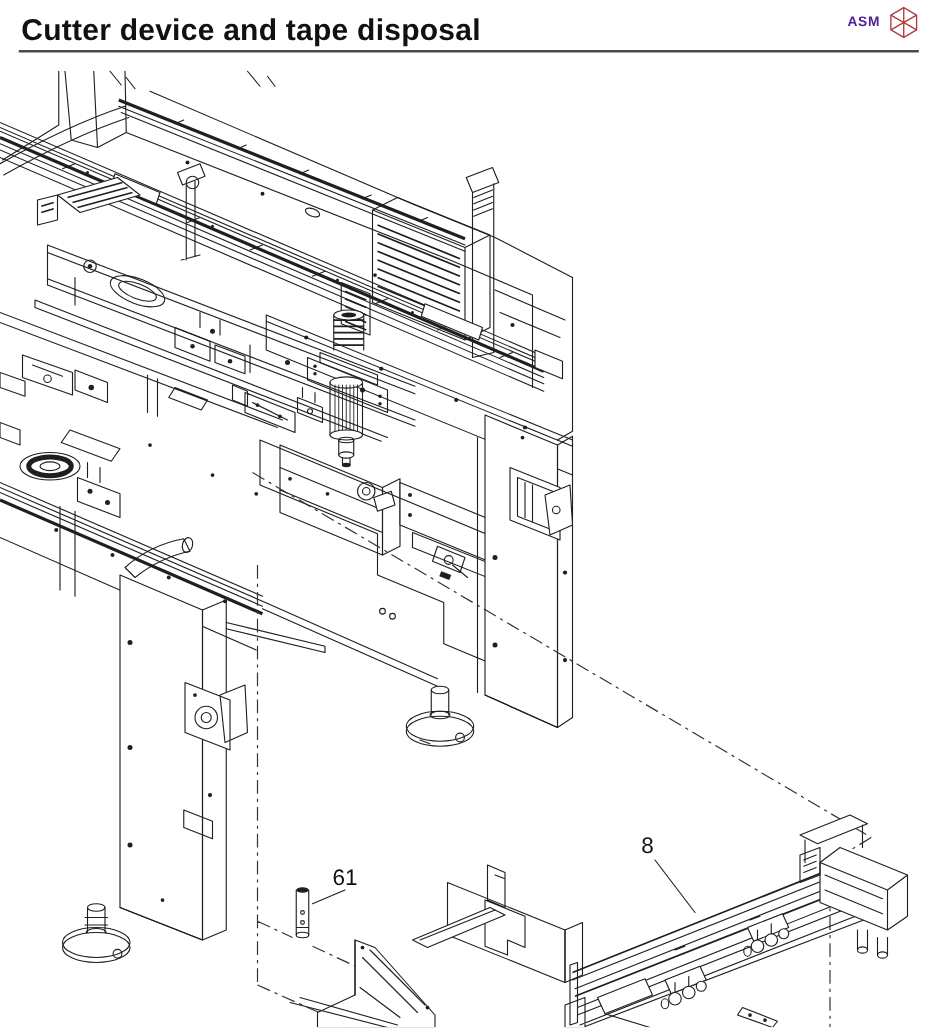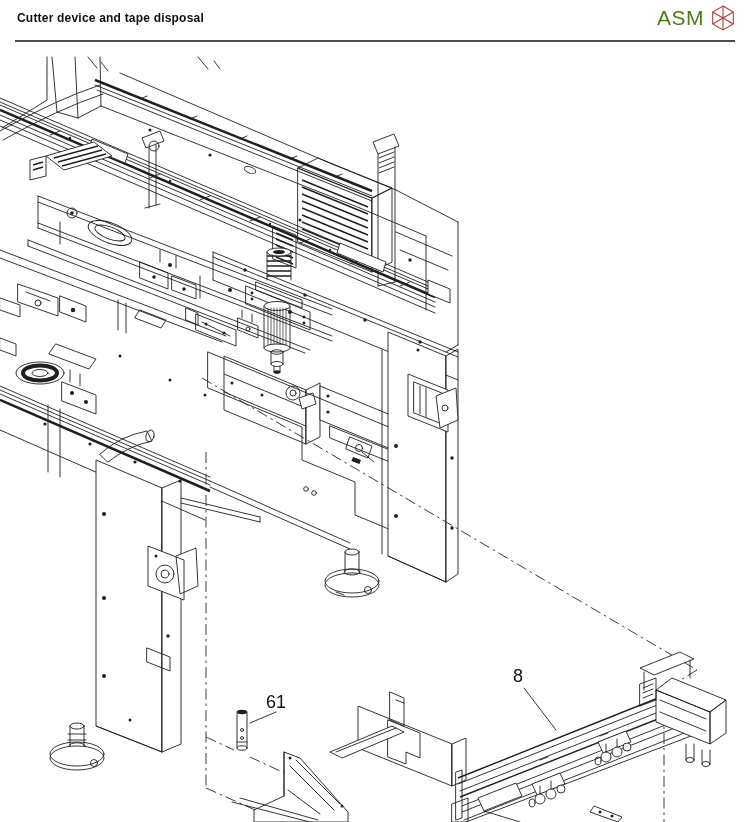--- a/index.html
+++ b/index.html
@@ -1,22 +1,22 @@
 <!DOCTYPE html>
 <html><head>
 <meta charset="utf-8">
 <style>
   html,body{margin:0;padding:0;background:#ffffff;}
   .page{position:relative;width:744px;height:822px;background:#fff;overflow:hidden;
         font-family:"Liberation Sans","DejaVu Sans",sans-serif;}
-  .title{position:absolute;left:17px;top:11px;margin:0;font-size:12px;font-weight:bold;
+  .title{position:absolute;left:17px;top:11px;margin:0;font-size:24px;font-weight:bold;
          color:#111;letter-spacing:.2px;}
   .rule{position:absolute;left:15px;right:9px;top:40px;height:2px;background:#4a4a4a;}
   .logo{position:absolute;right:8px;top:5px;display:flex;align-items:center;gap:6px;}
-  .logo-text{font-size:21px;font-weight:400;color:#4d7c0f;letter-spacing:.5px;}
+  .logo-text{font-size:11px;font-weight:700;color:#4c1d95;letter-spacing:.5px;}
   .fig{position:absolute;left:0;top:0;width:744px;height:822px;}
   .ln{fill:none;stroke:#1f1f1f;stroke-width:.9;stroke-linejoin:round;stroke-linecap:round;}
   .ln2{fill:none;stroke:#1f1f1f;stroke-width:1.4;stroke-linejoin:round;}
   .thk{fill:none;stroke:#1f1f1f;stroke-width:2.5;}
   .fw{fill:#ffffff;stroke:#1f1f1f;stroke-width:.9;stroke-linejoin:round;}
   .dk{fill:#1f1f1f;stroke:none;}
   .ph{fill:none;stroke:#333;stroke-width:.95;stroke-dasharray:11 4 2.5 4;}
   .callout{font-family:"Liberation Sans","DejaVu Sans",sans-serif;font-size:18px;fill:#111;}
 </style>
 </head>

